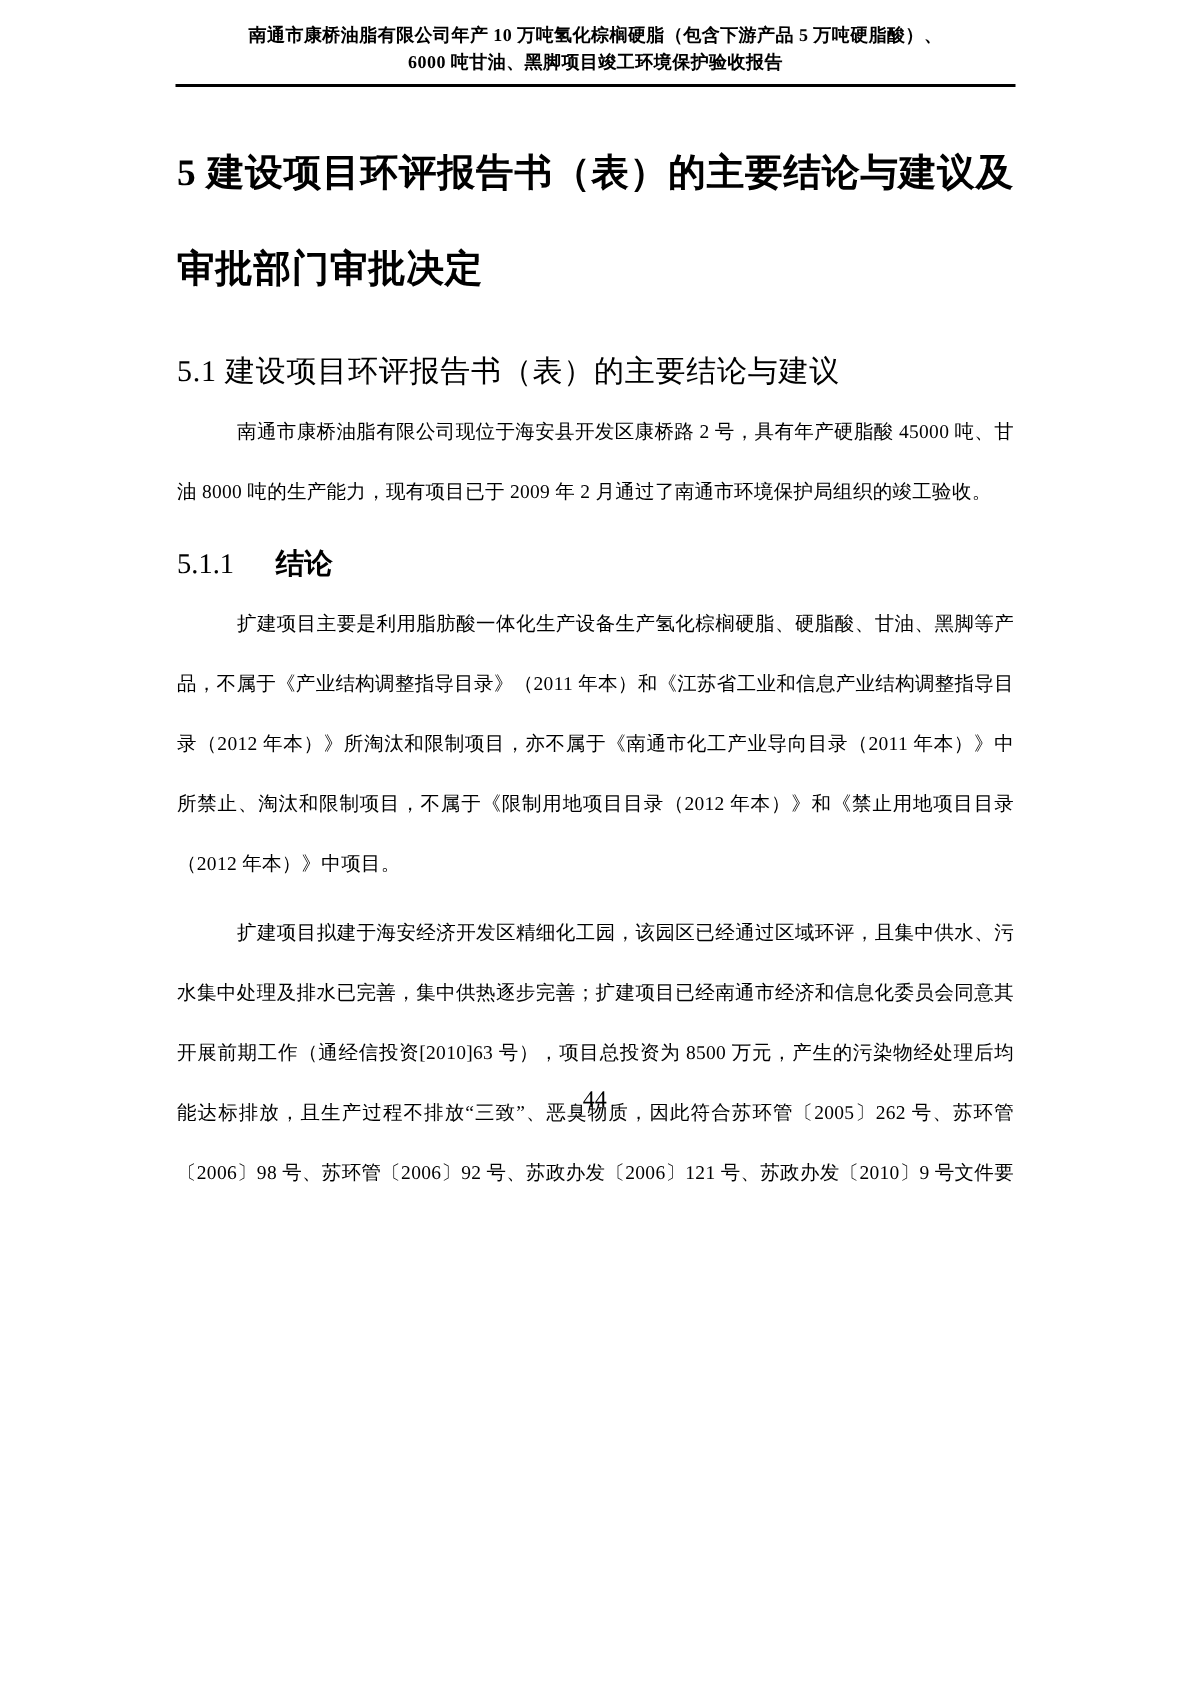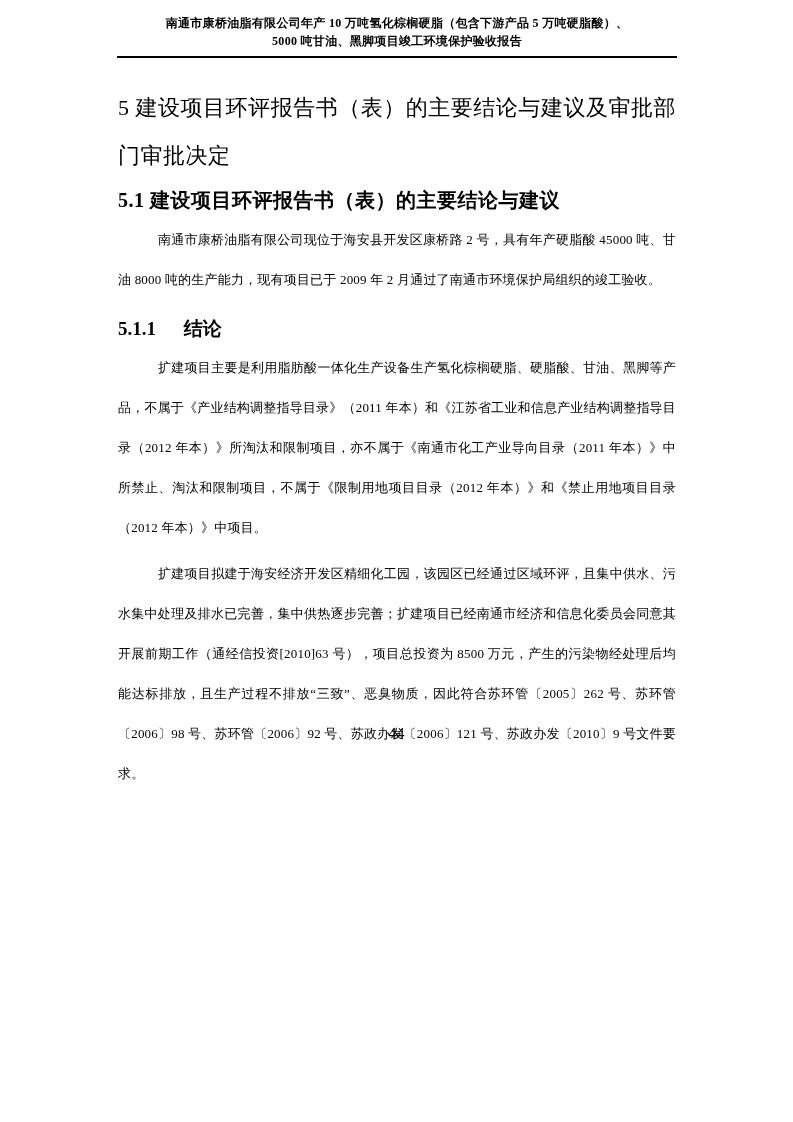--- a/index.html
+++ b/index.html
@@ -33,47 +33,47 @@
   }
   
   .doc-main {
     position: absolute;
     top: 84px;
     left: 118px;
     width: 558px;
   }
   .h1 {
     margin: 0;
-    font-size: 22px;
-    font-weight: 400;
-    line-height: 48px;
+    font-size: 25px;
+    font-weight: 700;
+    line-height: 64px;
     text-align: justify;
     letter-spacing: 0.5px;
   }
   .h2 {
-    margin: 6px 0 0 0;
+    margin: 22px 0 0 0;
     font-size: 20px;
-    font-weight: 700;
+    font-weight: 400;
     line-height: 28px;
     letter-spacing: 0.5px;
   }
   .para {
     margin: 6px 0 0 0;
     font-size: 13px;
     line-height: 40px;
     text-align: justify;
     text-indent: 40px;
     letter-spacing: 0.2px;
   }
   .h3 {
     margin: 16px 0 0 0;
     font-size: 19px;
     line-height: 26px;
   }
-  .h3 .h3-num { font-weight: 700; text-align: right; }
+  .h3 .h3-num { font-weight: 400; text-align: right; }
   .h3 .h3-txt { font-weight: 700; margin-left: 23px; }
   .h4 {
     margin: 26px 0 0 0;
     font-size: 19px;
     font-weight: 700;
     line-height: 26px;
   }
   
   .doc-footer {
     position: absolute;
@@ -85,21 +85,21 @@
     line-height: 16px;
   }
 </style>
 </head>
 <body>
 
 <div class="page">
 
   <header class="doc-header">
     <div>南通市康桥油脂有限公司年产 10 万吨氢化棕榈硬脂（包含下游产品 5 万吨硬脂酸）、</div>
-    <div>5000 吨甘油、黑脚项目竣工环境保护验收报告</div>
+    <div>6000 吨甘油、黑脚项目竣工环境保护验收报告</div>
     <div class="header-rule"></div>
   </header>
 
   <main class="doc-main">
     <h1 class="h1">5 建设项目环评报告书（表）的主要结论与建议及审批部门审批决定</h1>
 
     <h2 class="h2">5.1 建设项目环评报告书（表）的主要结论与建议</h2>
 
     <p class="para">南通市康桥油脂有限公司现位于海安县开发区康桥路 2 号，具有年产硬脂酸 45000 吨、甘油 8000 吨的生产能力，现有项目已于 2009 年 2 月通过了南通市环境保护局组织的竣工验收。</p>
 

